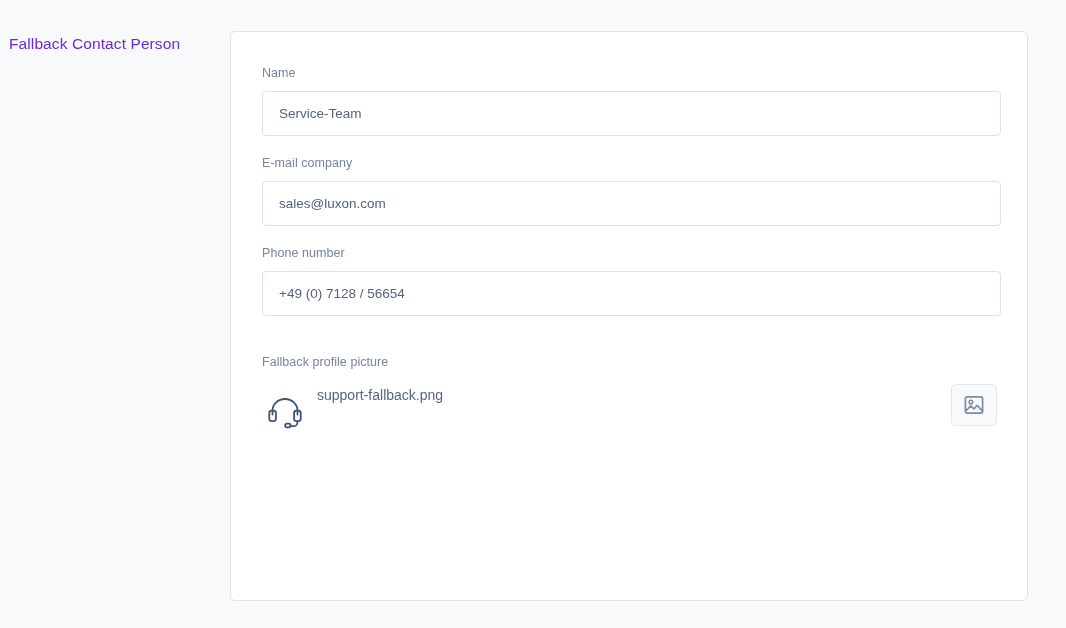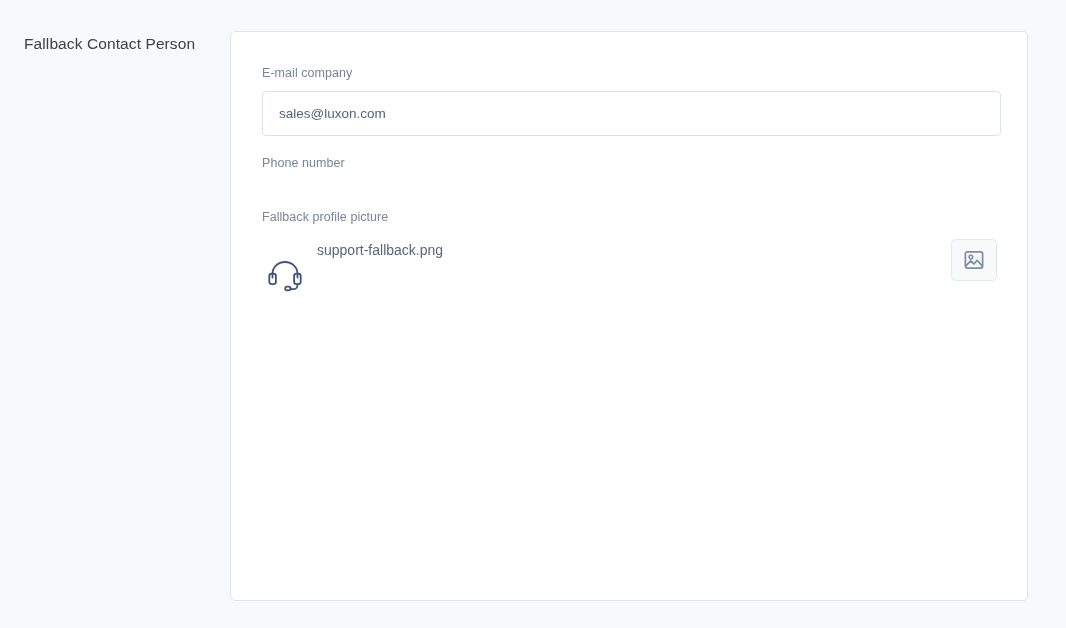--- a/index.html
+++ b/index.html
@@ -17,25 +17,25 @@
 
   .page {
     position: relative;
     width: 1066px;
     height: 628px;
   }
 
   
   .section-title {
     position: absolute;
-    left: 24px;
+    left: 9px;
     top: 33px;
     font-size: 15.5px;
     line-height: 21px;
-    color: #404040;
+    color: #6d28d9;
     letter-spacing: 0.1px;
     white-space: nowrap;
   }
 
   
   .card {
     position: absolute;
     left: 230px;
     top: 31px;
     width: 798px;
@@ -78,21 +78,21 @@
     outline: none;
   }
   .field-input::placeholder { color: #aab3c2; }
 
   
   .picture-field { margin-top: 38px; }
 
   .picture-row {
     position: relative;
     display: flex;
-    align-items: flex-end;
+    align-items: center;
     height: 62px;
     margin-top: 2px;
   }
 
   .avatar-icon {
     width: 46px;
     height: 46px;
     flex: 0 0 46px;
     display: flex;
     align-items: center;
@@ -130,29 +130,34 @@
 </head>
 <body>
 
 <div class="page">
 
   <div class="section-title">Fallback Contact Person</div>
 
   <div class="card">
     <div class="card-inner">
 
+      <div class="field">
+        <label class="field-label">Name</label>
+        <input class="field-input" type="text" value="Service-Team" style="">
+      </div>
 
 
       <div class="field">
         <label class="field-label">E-mail company</label>
         <input class="field-input" type="text" value="sales@luxon.com" style="">
       </div>
 
       <div class="field last">
         <label class="field-label">Phone number</label>
+        <input class="field-input" type="text" value="+49 (0) 7128 / 56654" style="">
       </div>
 
       <div class="field picture-field">
         <label class="field-label">Fallback profile picture</label>
 
         <div class="picture-row">
 
           <span class="avatar-icon">
             <svg width="42" height="42" viewBox="0 0 42 42" fill="none">
               <path d="M8.5 24.5v-3.8C8.5 14.2 14.1 9 21 9s12.5 5.2 12.5 11.7v3.8" stroke="#3d5377" stroke-width="1.8" stroke-linecap="round"></path>

